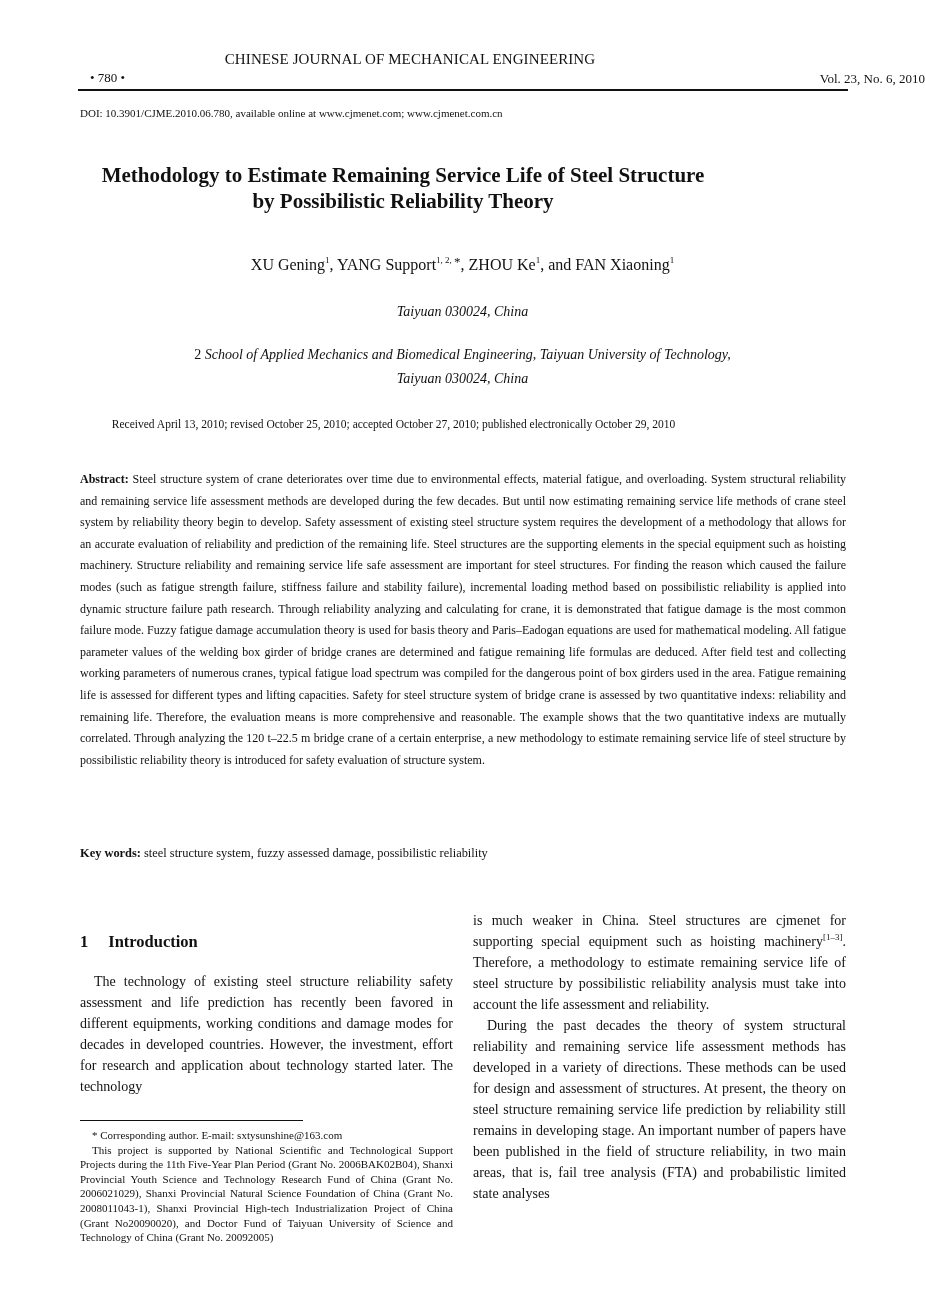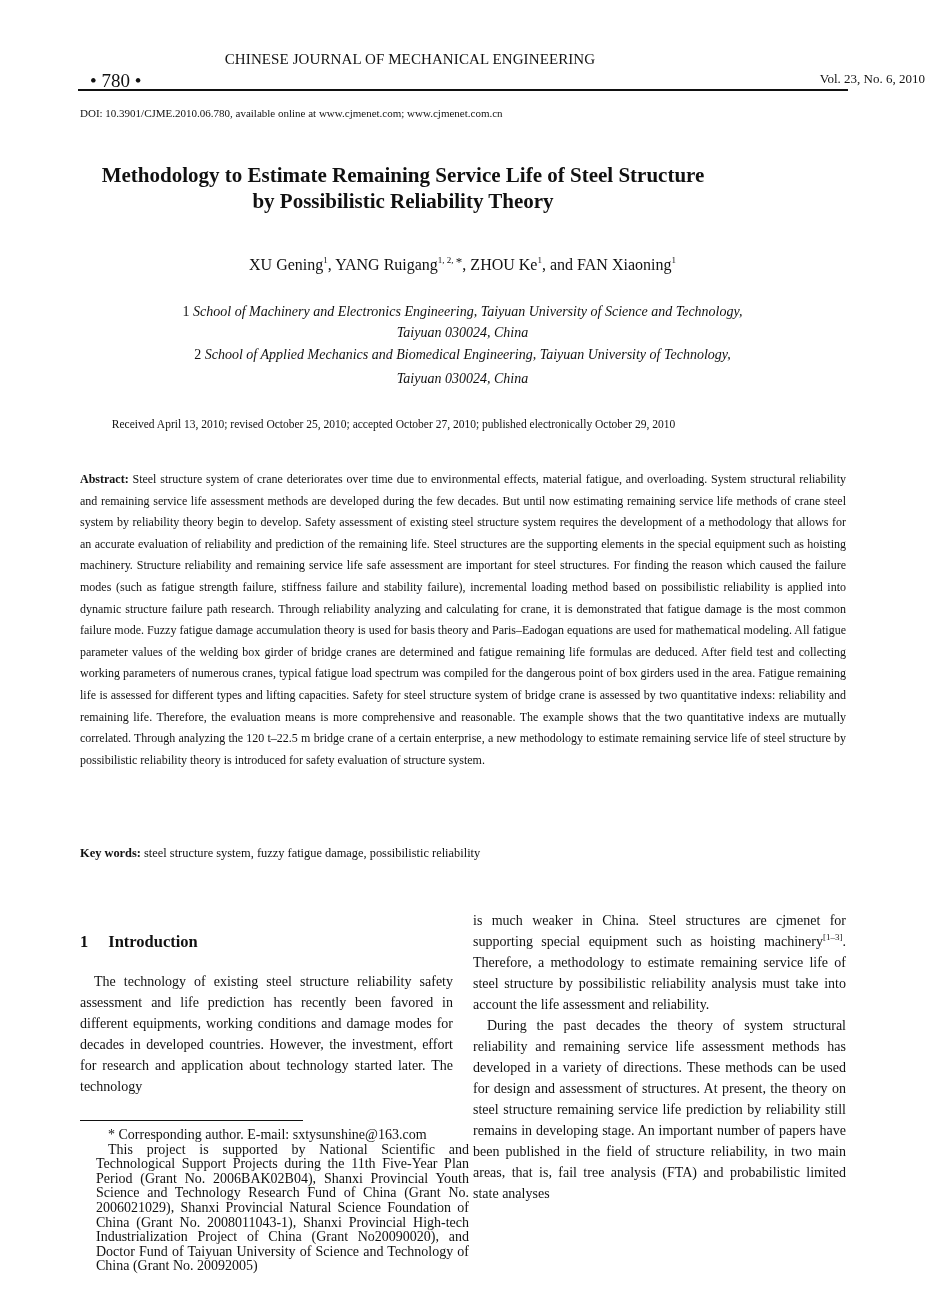--- a/index.html
+++ b/index.html
@@ -1,19 +1,19 @@
 <!DOCTYPE html>
 <html><head>
 <meta charset="utf-8">
 <style>
   html, body { margin: 0; padding: 0; background: #ffffff; }
   body { width: 925px; height: 1309px; position: relative; overflow: hidden; color: #111; font-family: "Liberation Serif", serif; }
   .abs { position: absolute; }
   .journal { left: 0; width: 820px; top: 51px; text-align: center; font-size: 15px; letter-spacing: 0.1px; }
-  .pageno { left: 90px; top: 70px; font-size: 19px; }
+  .pageno { left: 90px; top: 70px; font-size: 13px; }
   .vol { left: 0; width: 925px; top: 71px; text-align: right; font-size: 13px; }
   .rule { left: 78px; top: 89px; width: 770px; height: 0; border-top: 2.5px solid #111; }
   .doi { left: 80px; top: 107px; font-size: 11px; }
   .title { left: 0; width: 806px; top: 162px; text-align: center; font-weight: bold; font-size: 21px; line-height: 26px; }
   .authors { left: 0; width: 925px; top: 256px; text-align: center; font-size: 16px; }
   .authors sup { font-size: 9px; vertical-align: 7px; line-height: 0; }
   .aff { left: 0; width: 925px; text-align: center; font-size: 14px; line-height: 21px; }
   .aff i { font-style: italic; }
   .aff1 { top: 301px; }
   .aff2 { top: 344px; }
@@ -22,63 +22,62 @@
   .abstract { left: 80px; width: 766px; top: 469px; font-size: 12px; line-height: 21.6px; text-align: justify; }
   .abstract b, .keywords b { font-weight: bold; }
   .keywords { left: 80px; top: 846px; font-size: 12.4px; }
   .col { width: 373px; font-size: 14px; line-height: 21px; text-align: justify; }
   .col p { margin: 0; }
   .col .indent { text-indent: 14px; }
   .heading { left: 80px; top: 932px; font-size: 16.5px; font-weight: bold; }
   .heading .num { margin-right: 20px; }
   .left-body { left: 80px; top: 971px; }
   .fnrule { left: 80px; top: 1120px; width: 223px; border-top: 1px solid #111; }
-  .footnote { left: 80px; width: 373px; top: 1128px; font-size: 14px; line-height: 14.6px; text-align: justify; margin-left: 16px; }
+  .footnote { left: 80px; width: 373px; top: 1128px; font-size: 11px; line-height: 14.6px; text-align: justify; }
   .footnote p { margin: 0; }
   .footnote .indent { text-indent: 12px; }
   .right-body { left: 473px; top: 910px; }
   .right-body sup { font-size: 9px; vertical-align: 6px; line-height: 0; }
 </style>
 </head>
 <body>
 
 <div class="abs journal">CHINESE JOURNAL OF MECHANICAL ENGINEERING</div>
 <div class="abs pageno">• 780 •</div>
 <div class="abs vol">Vol. 23,  No. 6,  2010</div>
 <div class="abs rule"></div>
 <div class="abs doi">DOI: 10.3901/CJME.2010.06.780, available online at www.cjmenet.com; www.cjmenet.com.cn</div>
 
 <div class="abs title">
   <div>Methodology to Estimate Remaining Service Life of Steel Structure</div>
   <div>by Possibilistic Reliability Theory</div>
 </div>
 
 <div class="abs authors">
-  <span>XU Gening</span><sup>1</sup><span>, </span><span>YANG Ruigang</span><sup><span>1, 2, </span><span style="font-size:13px;vertical-align:-3px;">*</span></sup><span>, </span><span>ZHOU Ke</span><sup>1</sup><span>, and </span><span>FAN Xiaoning</span><sup>1</sup>
+  <span>XU Gening</span><sup>1</sup><span>, </span><span>YANG Support</span><sup><span>1, 2, </span><span style="font-size:13px;vertical-align:-3px;">*</span></sup><span>, </span><span>ZHOU Ke</span><sup>1</sup><span>, and </span><span>FAN Xiaoning</span><sup>1</sup>
 </div>
 
 <div class="abs aff aff1">
-  <div><span>1</span> <i>School of Machinery and Electronics Engineering, Taiyuan University of Science and Technology,</i></div>
   <div><i>Taiyuan 030024, China</i></div>
 </div>
 <div class="abs aff aff2">
   <span>2</span> <i>School of Applied Mechanics and Biomedical Engineering, Taiyuan University of Technology,</i>
 </div>
 <div class="abs aff aff2b">
   <i>Taiyuan 030024, China</i>
 </div>
 
 <div class="abs received">Received April 13, 2010; revised October 25, 2010; accepted October 27, 2010; published electronically October 29, 2010</div>
 
 <div class="abs abstract">
   <b>Abstract:</b> <span>Steel structure system of crane deteriorates over time due to environmental effects, material fatigue, and overloading. System structural reliability and remaining service life assessment methods are developed during the few decades. But until now estimating remaining service life methods of crane steel system by reliability theory begin to develop. Safety assessment of existing steel structure system requires the development of a methodology that allows for an accurate evaluation of reliability and prediction of the remaining life. Steel structures are the supporting elements in the special equipment such as hoisting machinery. Structure reliability and remaining service life safe assessment are important for steel structures. For finding the reason which caused the failure modes (such as fatigue strength failure, stiffness failure and stability failure), incremental loading method based on possibilistic reliability is applied into dynamic structure failure path research. Through reliability analyzing and calculating for crane, it is demonstrated that fatigue damage is the most common failure mode. Fuzzy fatigue damage accumulation theory is used for basis theory and Paris–Eadogan equations are used for mathematical modeling. All fatigue parameter values of the welding box girder of bridge cranes are determined and fatigue remaining life formulas are deduced. After field test and collecting working parameters of numerous cranes, typical fatigue load spectrum was compiled for the dangerous point of box girders used in the area. Fatigue remaining life is assessed for different types and lifting capacities. Safety for steel structure system of bridge crane is assessed by two quantitative indexs: reliability and remaining life. Therefore, the evaluation means is more comprehensive and reasonable. The example shows that the two quantitative indexs are mutually correlated. Through analyzing the 120 t–22.5 m bridge crane of a certain enterprise, a new methodology to estimate remaining service life of steel structure by possibilistic reliability theory is introduced for safety evaluation of structure system.</span>
 </div>
 
 <div class="abs keywords">
-  <b>Key words:</b> <span>steel structure system, fuzzy fatigue damage, possibilistic reliability</span>
+  <b>Key words:</b> <span>steel structure system, fuzzy assessed damage, possibilistic reliability</span>
 </div>
 
 <div class="abs heading">
   <span class="num">1</span><span>Introduction</span>
 </div>
 
 <div class="abs col left-body">
   <p class="indent">The technology of existing steel structure reliability safety assessment and life prediction  has recently been favored in different equipments, working conditions and damage modes for decades in developed countries. However, the investment, effort for research and application about technology started later. The technology</p>
 </div>
 

